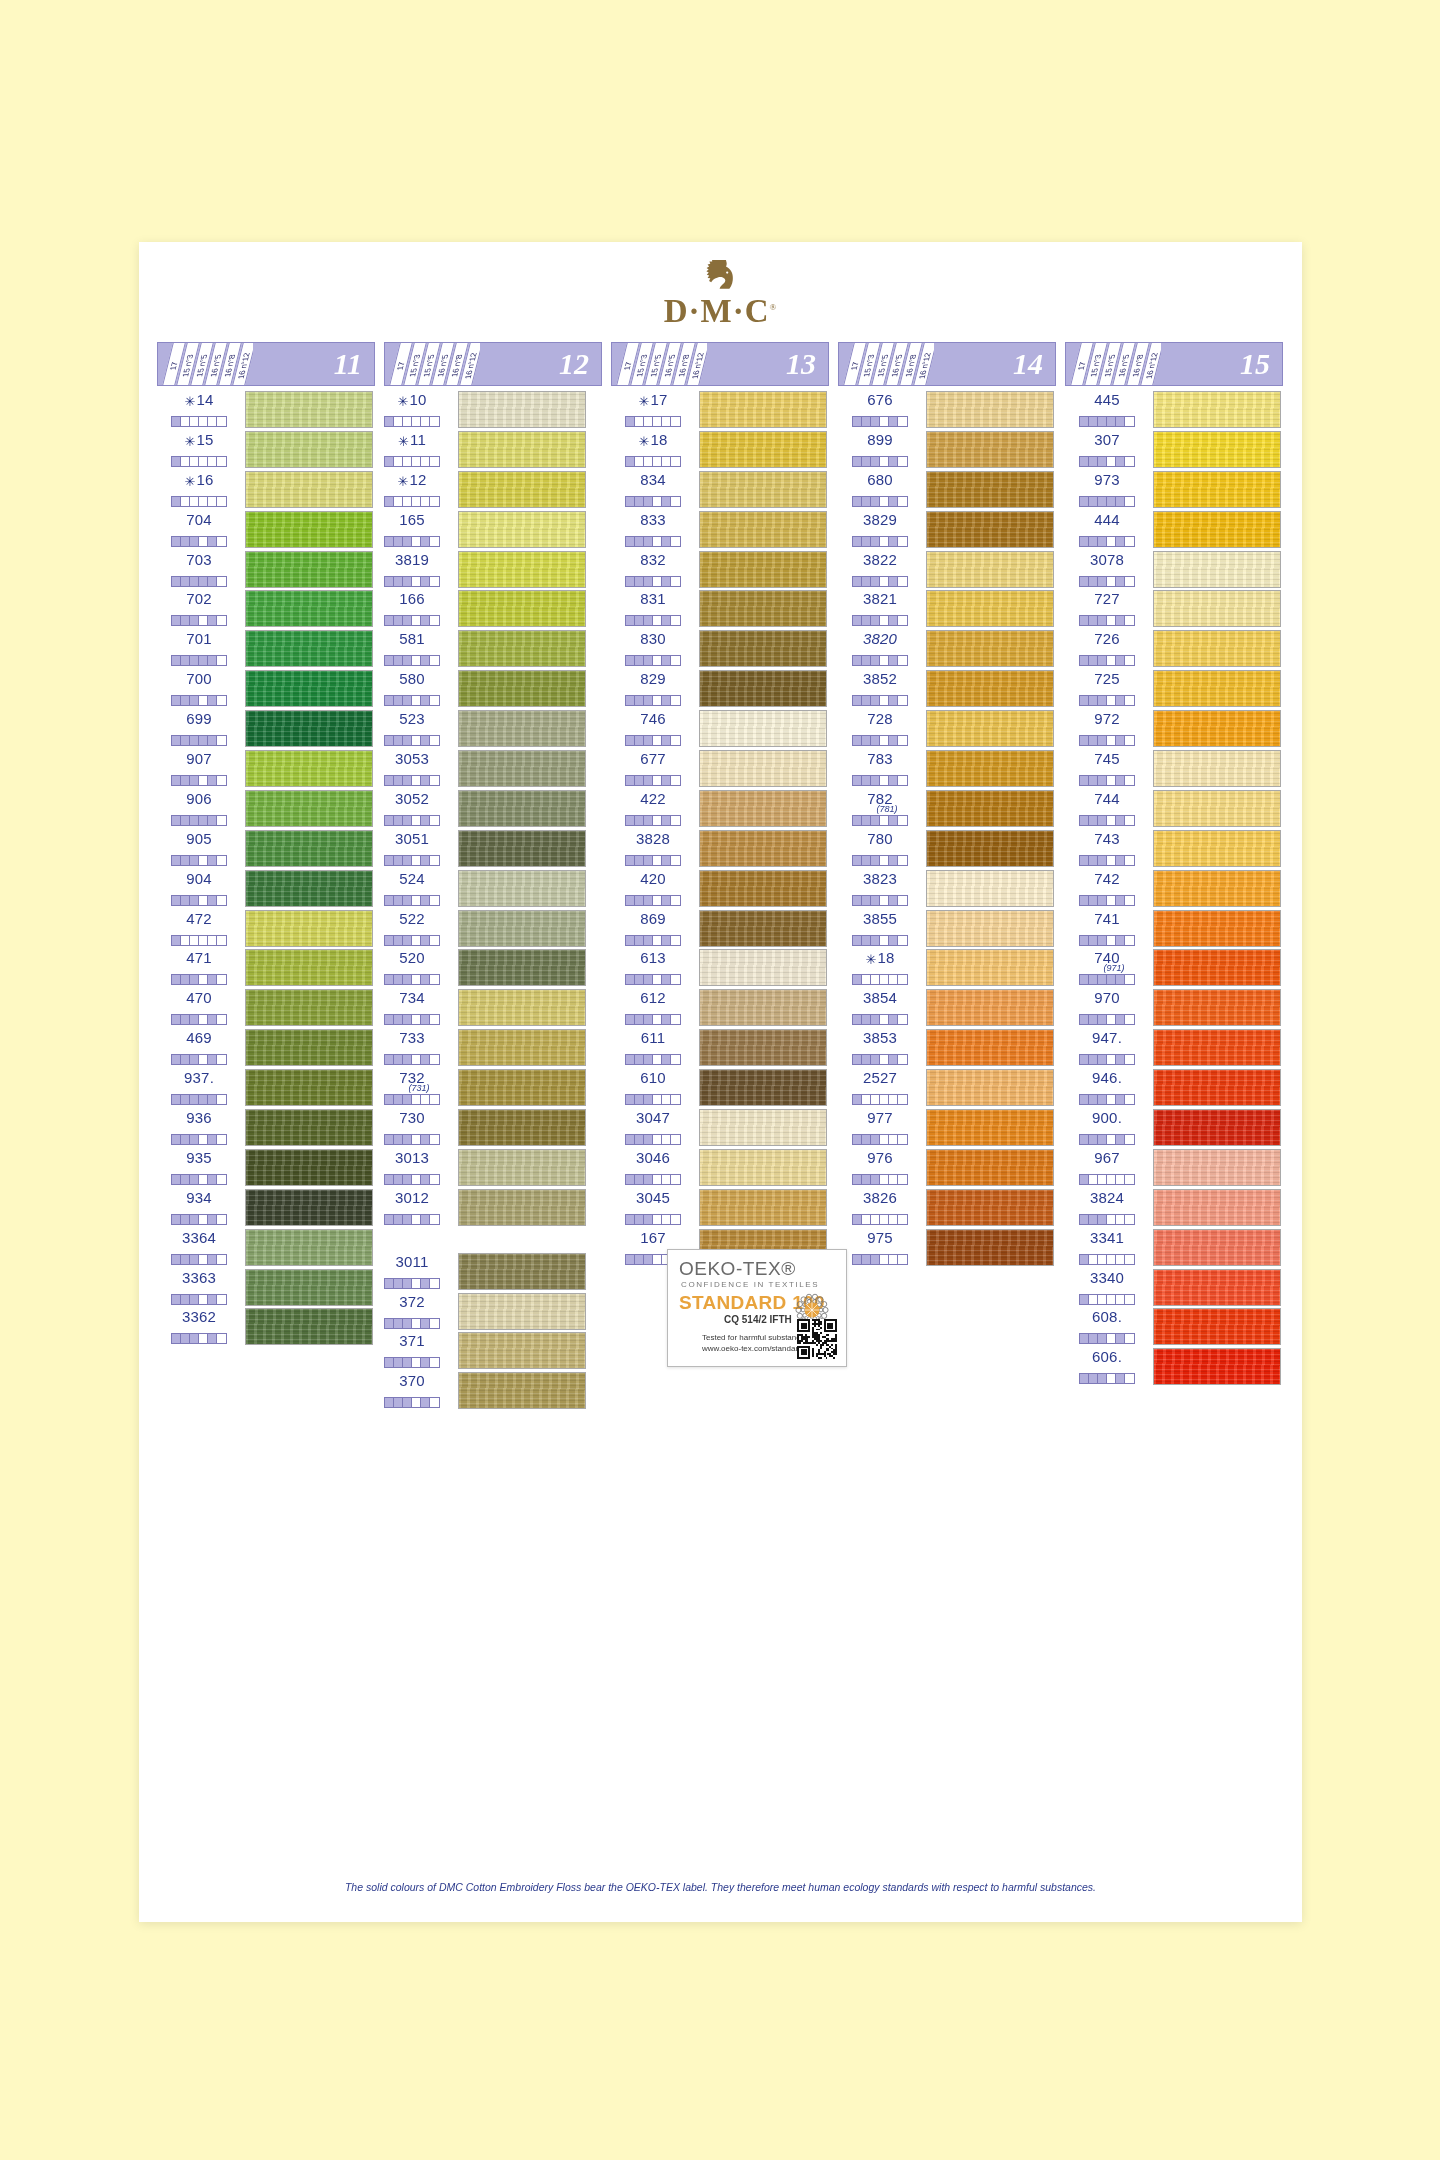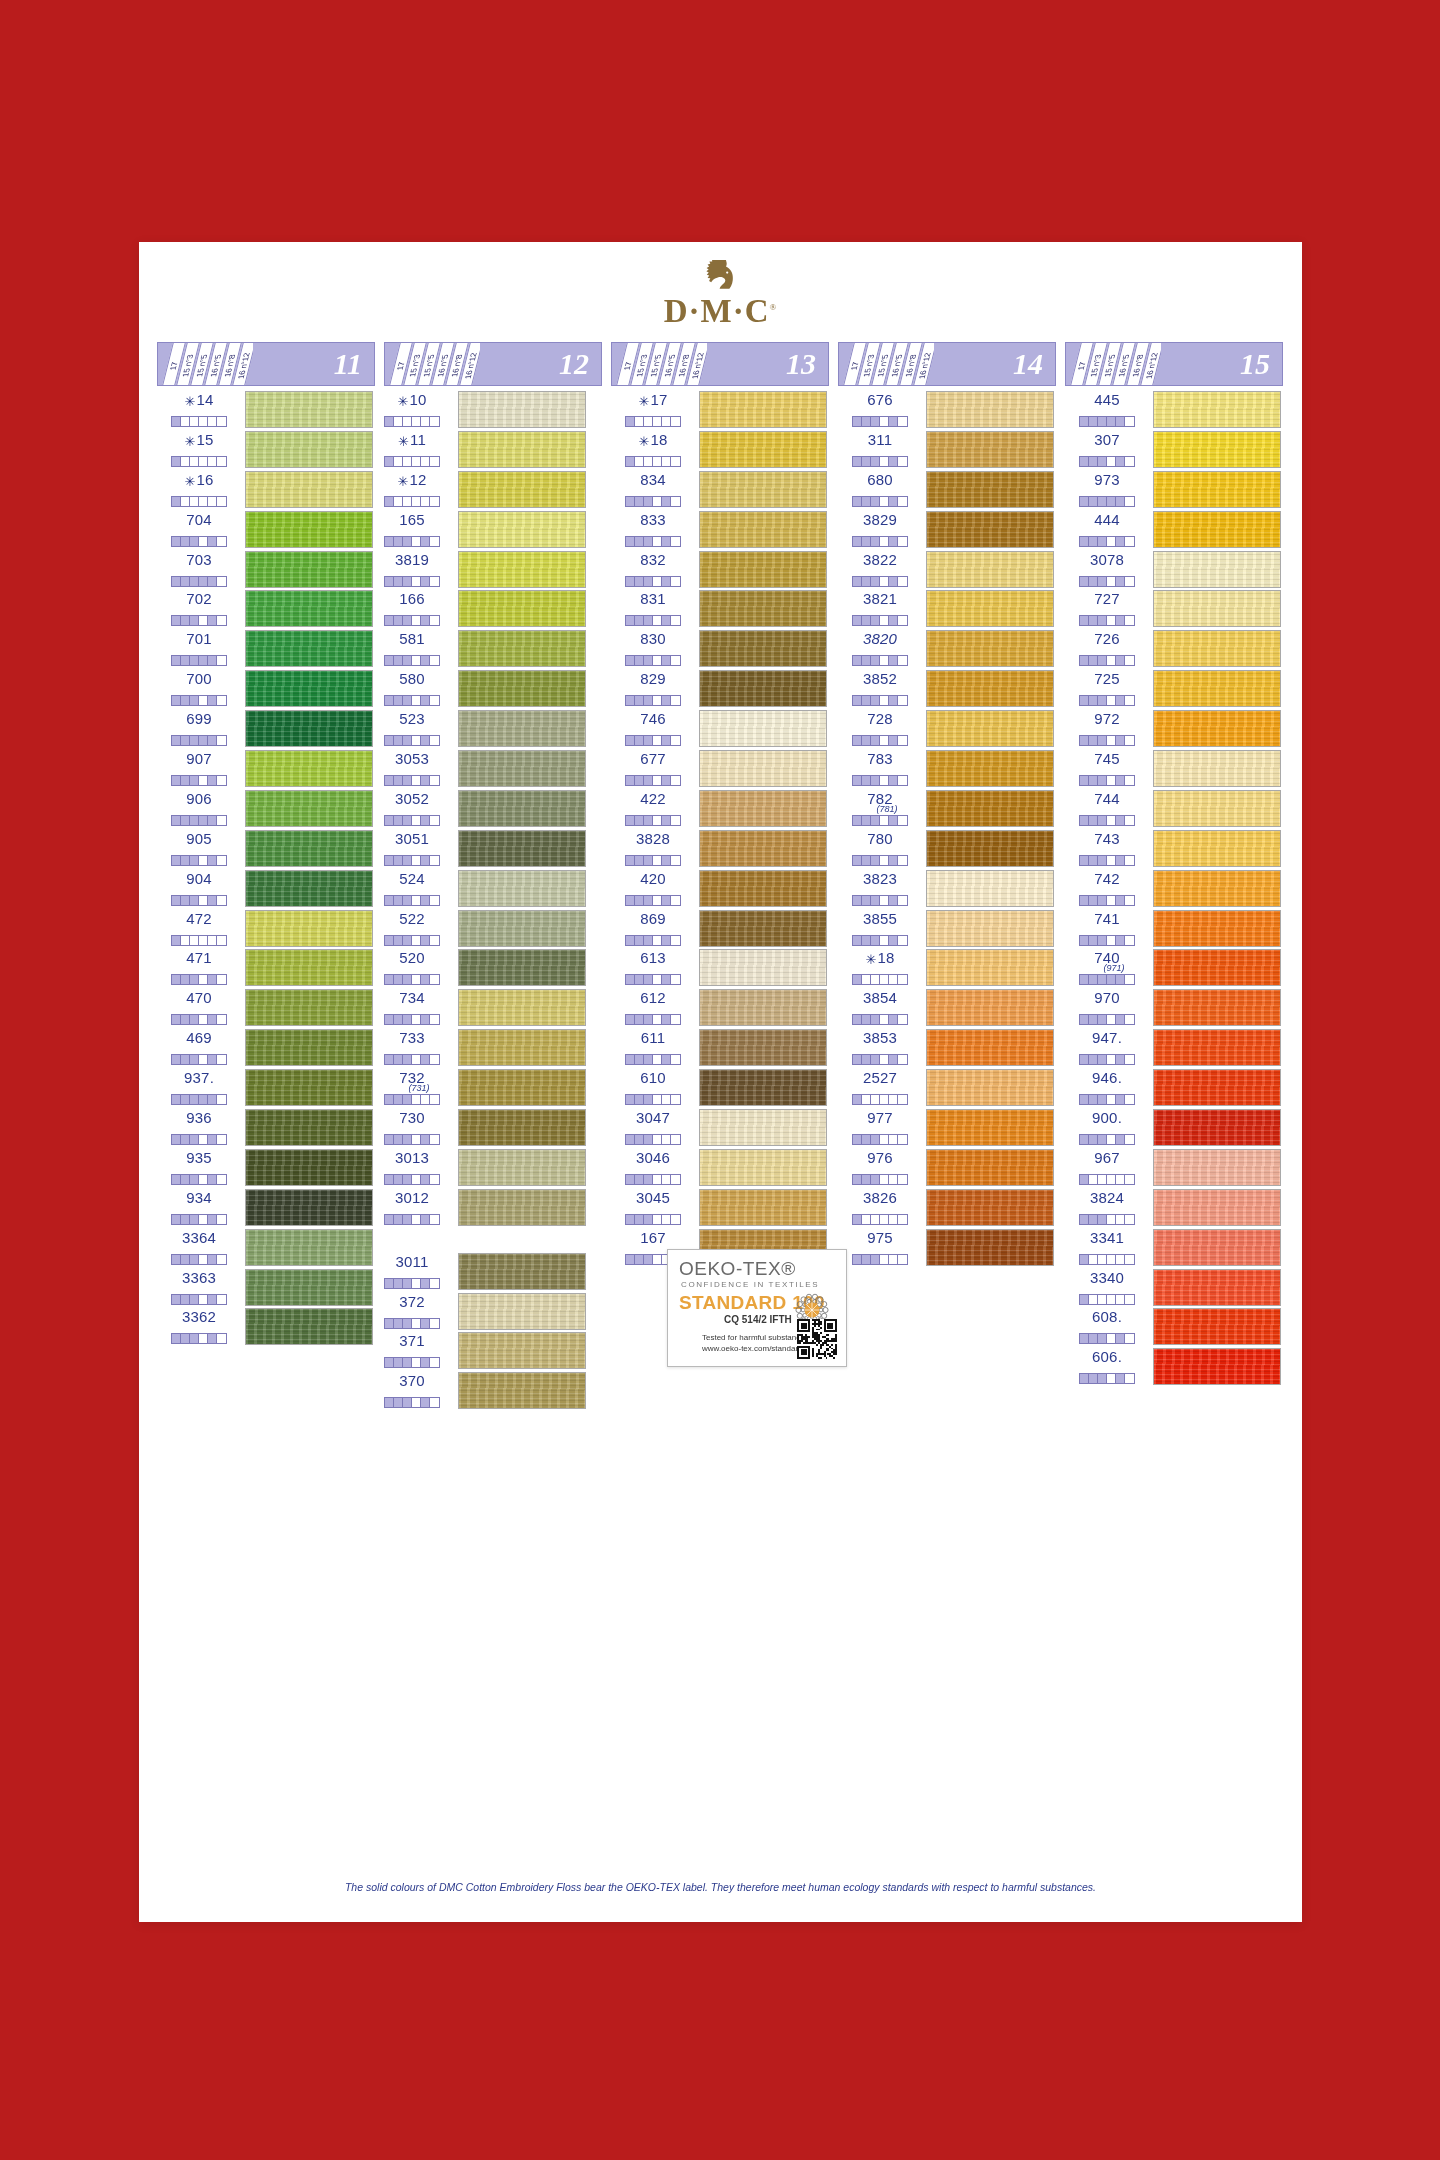--- a/index.html
+++ b/index.html
@@ -6,21 +6,21 @@
   * { box-sizing: border-box; }
   html, body {
     margin: 0; padding: 0;
     width: 1440px; height: 2160px;
     background: #f4f4f4;
     font-family: "Liberation Sans", sans-serif;
   }
   #root {
     position: relative;
     width: 1440px; height: 2160px;
-    background: #b91c1c;
+    background: #fef9c3;
     overflow: hidden;
   }
   .sheet {
     position: absolute;
     left: 139px; top: 242px;
     width: 1163px; height: 1680px;
     background: #ffffff;
     box-shadow: 0 2px 10px rgba(0,0,0,0.10);
   }
   
@@ -1619,21 +1619,21 @@
                 <i></i>
               </div>
             </div>
             <div class="swatch" style="background: rgb(240, 214, 148);">
               <div class="grain"></div>
               <div class="grain2"></div>
             </div>
           </div>
           <div class="thread-row" style="height: 39.9px;">
             <div class="label-cell">
-              <div class="code-line"><span class="code">311</span></div>
+              <div class="code-line"><span class="code">899</span></div>
               <div class="avail">
                 <i class="on"></i>
                 <i class="on"></i>
                 <i class="on"></i>
                 <i></i>
                 <i class="on"></i>
                 <i></i>
               </div>
             </div>
             <div class="swatch" style="background: rgb(210, 164, 74);">

